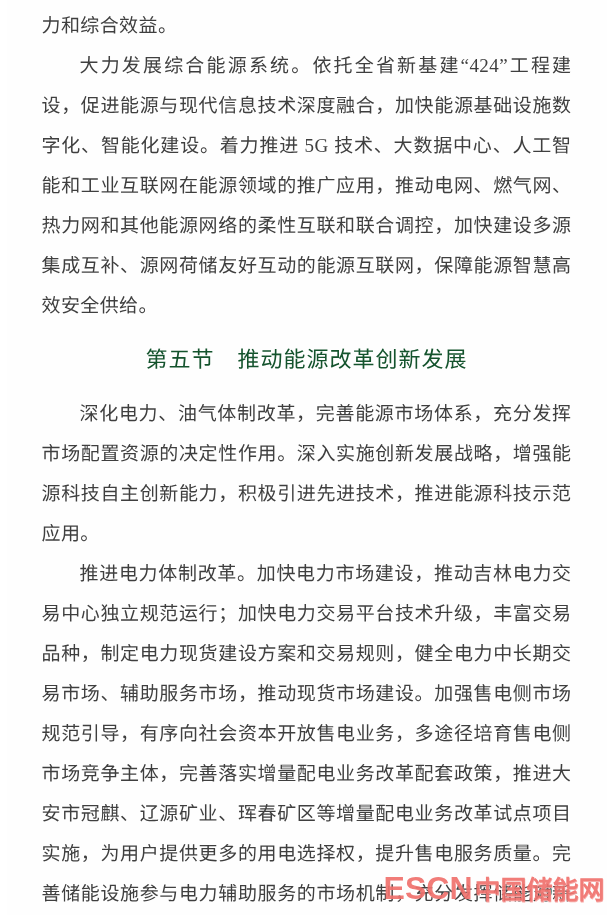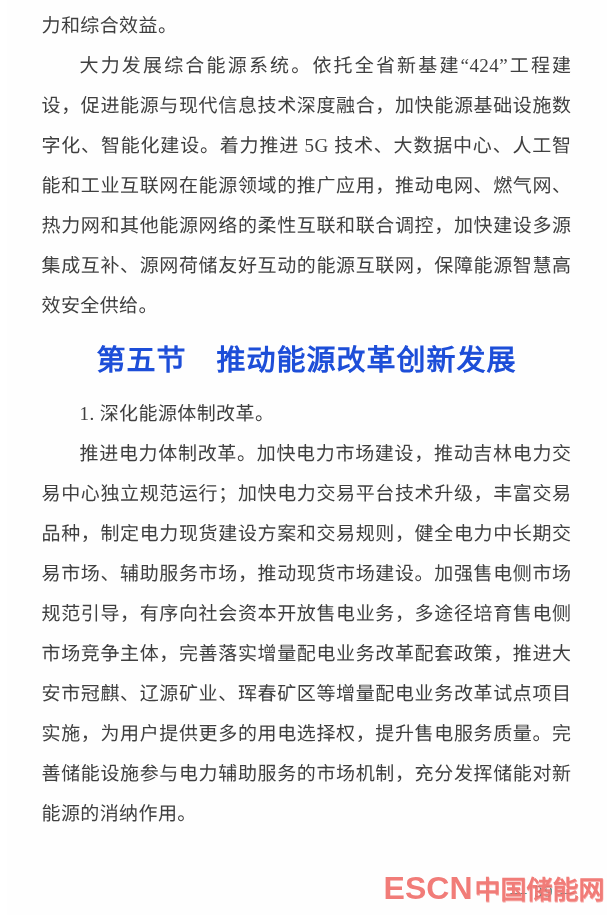--- a/index.html
+++ b/index.html
@@ -31,24 +31,24 @@
     color: #3f3f3f;
     text-align: justify;
     text-justify: inter-ideograph;
   }
   .para.indent {
     text-indent: 2em;
   }
   .section-heading {
     margin: 14px 0;
     font-family: "Liberation Sans", "DejaVu Sans", sans-serif;
-    font-weight: 700;
-    font-size: 29px;
+    font-weight: 400;
+    font-size: 22px;
     line-height: 40px;
-    color: #1d4ed8;
+    color: #14532d;
     text-align: center;
     letter-spacing: 1px;
   }
   .footer {
     position: absolute;
     left: 0;
     right: 0;
     bottom: 0;
     height: 60px;
   }
@@ -93,22 +93,22 @@
 <div class="page">
 
   <div class="doc-body">
 
     <p class="para">力和综合效益。</p>
 
     <p class="para indent">大力发展综合能源系统。依托全省新基建“424”工程建设，促进能源与现代信息技术深度融合，加快能源基础设施数字化、智能化建设。着力推进 5G 技术、大数据中心、人工智能和工业互联网在能源领域的推广应用，推动电网、燃气网、热力网和其他能源网络的柔性互联和联合调控，加快建设多源集成互补、源网荷储友好互动的能源互联网，保障能源智慧高效安全供给。</p>
 
     <h2 class="section-heading">第五节　推动能源改革创新发展</h2>
 
+    <p class="para indent">深化电力、油气体制改革，完善能源市场体系，充分发挥市场配置资源的决定性作用。深入实施创新发展战略，增强能源科技自主创新能力，积极引进先进技术，推进能源科技示范应用。</p>
 
-    <p class="para indent">1. 深化能源体制改革。</p>
 
     <p class="para indent">推进电力体制改革。加快电力市场建设，推动吉林电力交易中心独立规范运行；加快电力交易平台技术升级，丰富交易品种，制定电力现货建设方案和交易规则，健全电力中长期交易市场、辅助服务市场，推动现货市场建设。加强售电侧市场规范引导，有序向社会资本开放售电业务，多途径培育售电侧市场竞争主体，完善落实增量配电业务改革配套政策，推进大安市冠麒、辽源矿业、珲春矿区等增量配电业务改革试点项目实施，为用户提供更多的用电选择权，提升售电服务质量。完善储能设施参与电力辅助服务的市场机制，充分发挥储能对新能源的消纳作用。</p>
 
   </div>
 
   <div class="footer">
 
     <div class="page-number">— 39 —</div>
 
     <div class="watermark">

